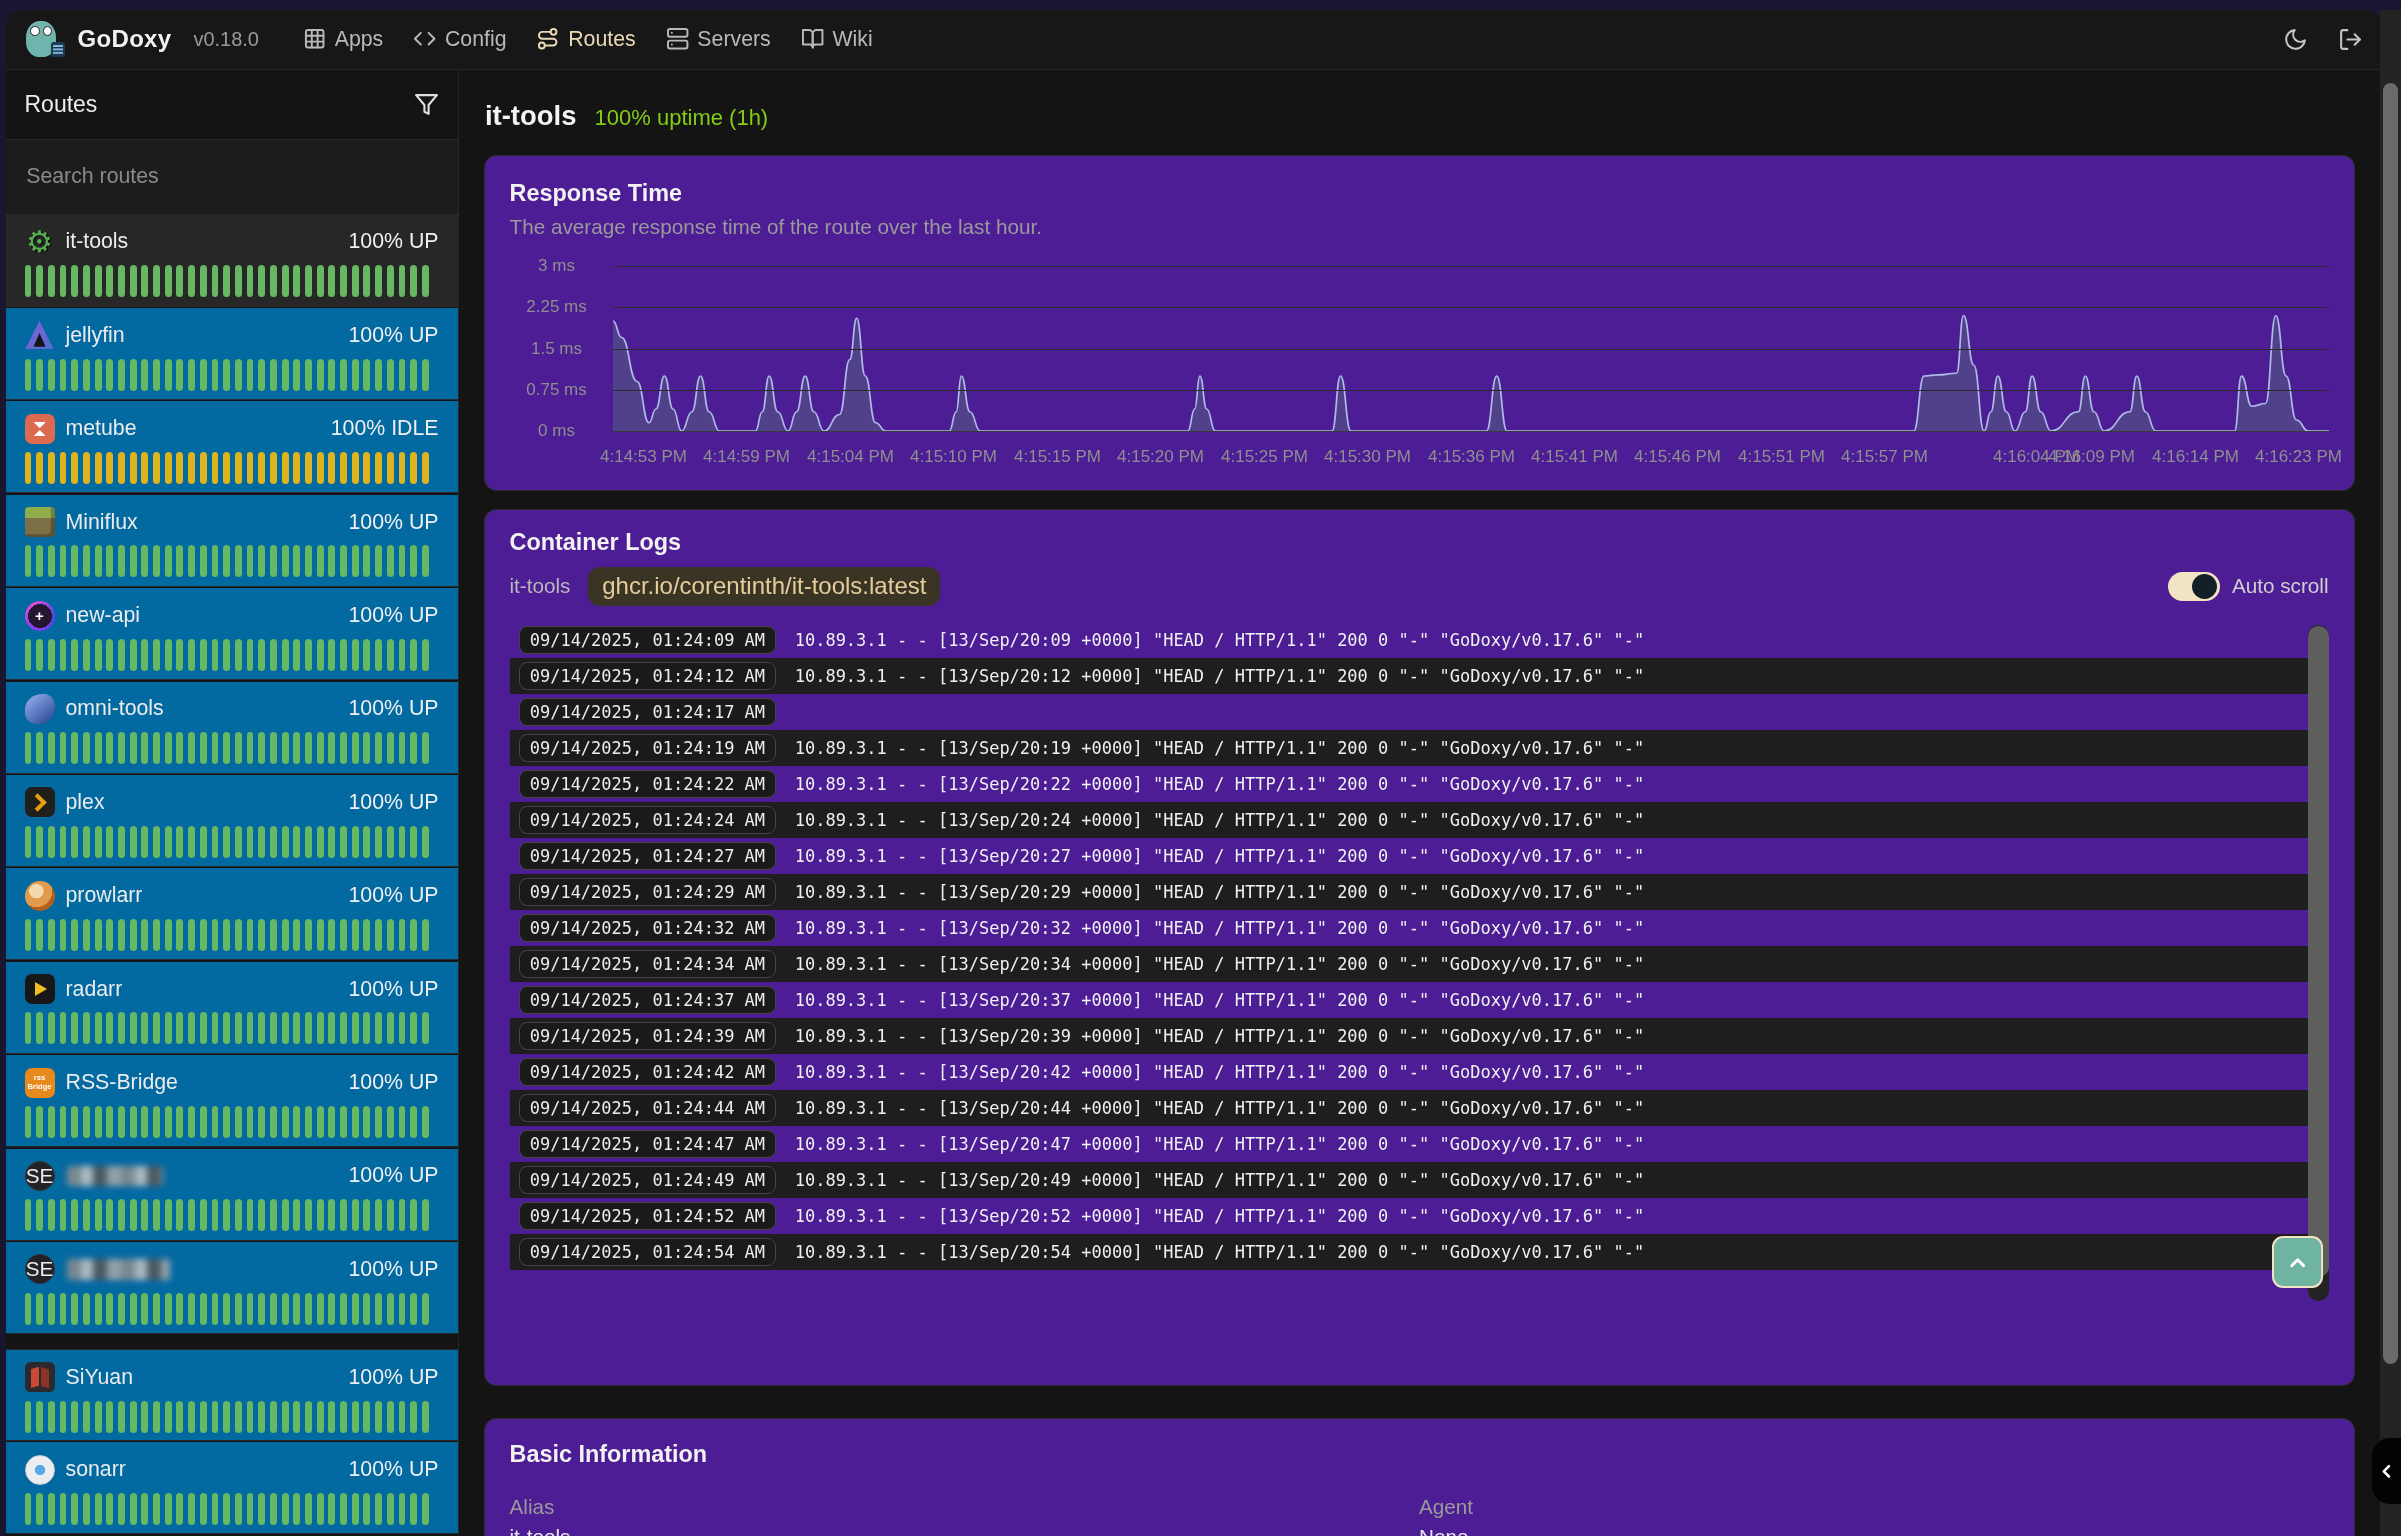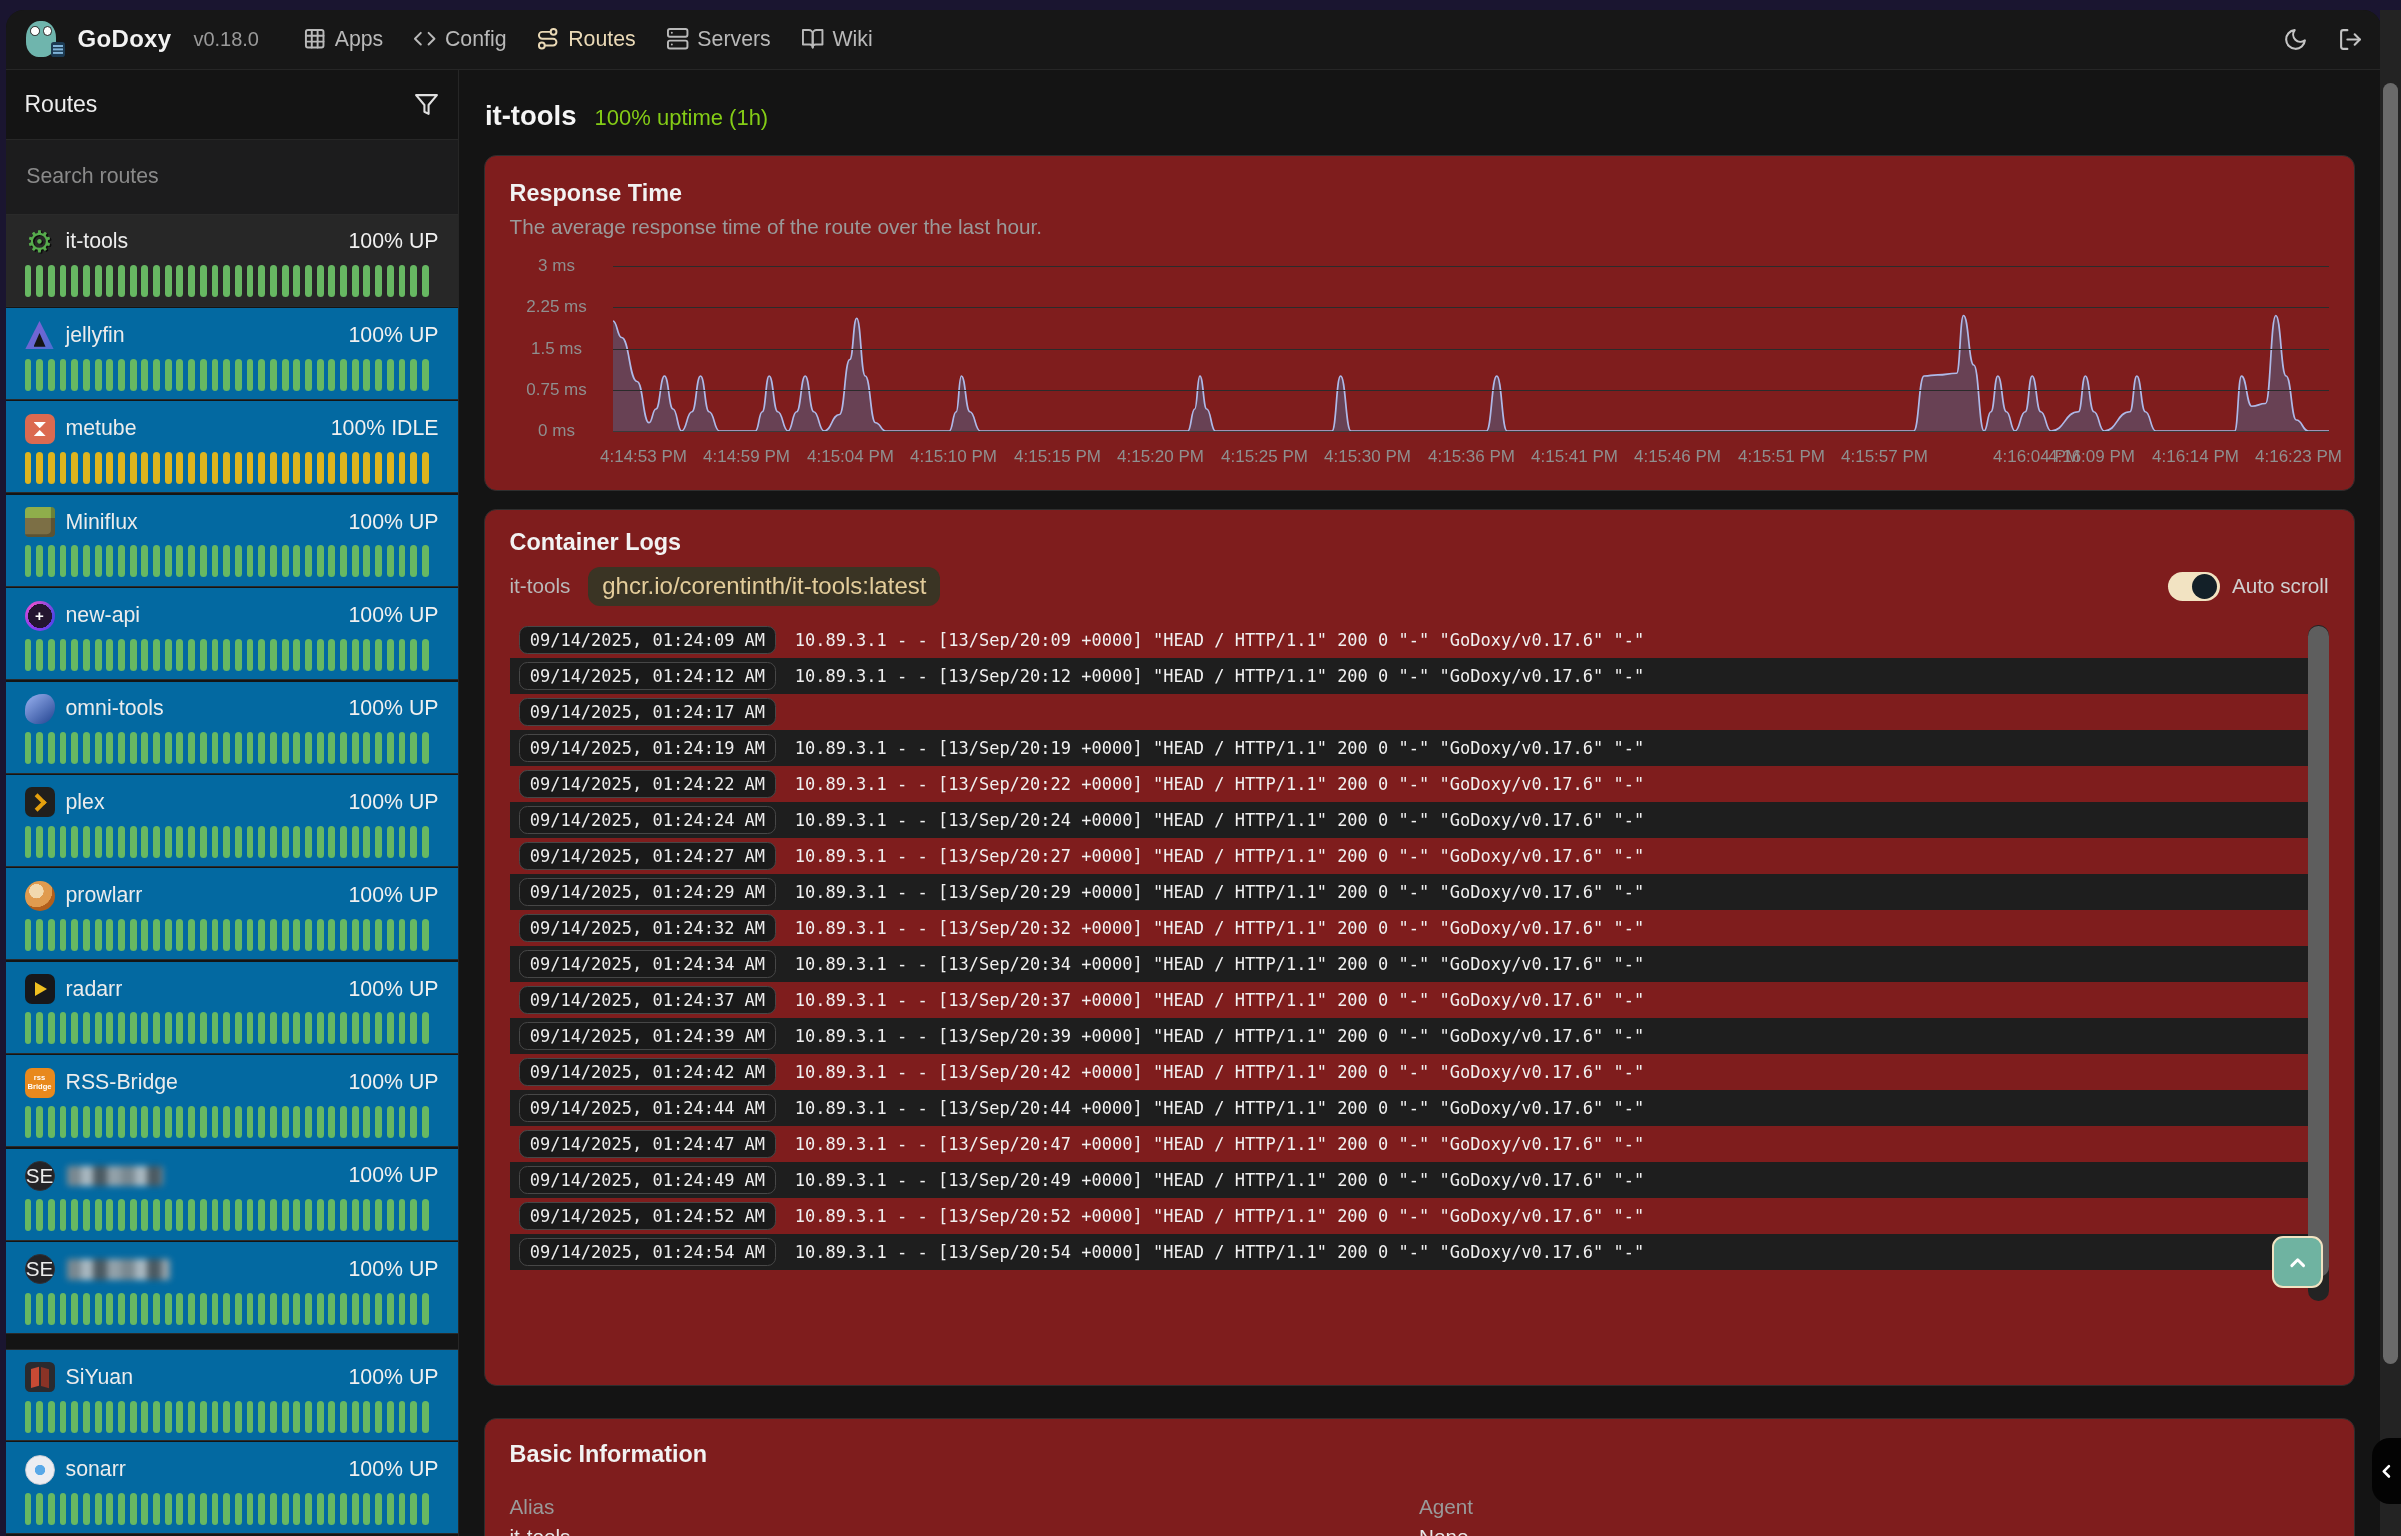--- a/index.html
+++ b/index.html
@@ -82,21 +82,21 @@
   .icon-se{border-radius:50%;background:#232327;border:0.7px solid #303036;color:#ececec;font-size:20.7px;overflow:visible;}
   .icon-siyuan{background:#2a2a2e;border-radius:5.5px;}
   .icon-siyuan::before{content:'';position:absolute;left:6.2px;top:5.5px;width:7.6px;height:18.6px;background:#c74a34;transform:skewY(-16deg);}
   .icon-siyuan::after{content:'';position:absolute;right:6.2px;top:5.5px;width:7.6px;height:18.6px;background:#8a3326;transform:skewY(16deg);}
   .icon-sonarr{border-radius:50%;background:radial-gradient(circle,#58a8e8 0 4.8px,#ecedf2 5.5px 100%);border:1.4px solid #caccd4;}
   
   .content{flex:1;min-width:0;padding:27.5px 26px 0 25px;background:#141414;position:relative;overflow:hidden;}
   .page-header{display:flex;align-items:baseline;gap:18px;margin:2.8px 0 23.4px 1.4px;}
   .page-title{font-size:27.5px;font-weight:700;color:#f5f5f5;}
   .page-uptime{font-size:22px;color:#84cc16;}
-  .card{border:1.4px solid #2e2e2e;border-radius:12.4px;background:#7f1d1d;box-sizing:border-box;}
+  .card{border:1.4px solid #2e2e2e;border-radius:12.4px;background:#4c1d95;box-sizing:border-box;}
   .card-title{font-size:23.4px;font-weight:600;color:#f2f2f2;}
   
   .response-card{padding:23.4px 25px 16.5px;margin-bottom:18px;}
   .card-subtitle{font-size:20.7px;color:#9a9a9a;margin-top:8.3px;}
   .chart-wrap{margin-top:27.5px;position:relative;margin-left:103px;height:165px;}
   .gridline{position:absolute;left:0;right:0;height:0.7px;background:#2b2b2b;}
   .gridline.bottom{background:#3a3a3a;}
   .y-label{position:absolute;right:100%;width:90px;margin-right:11px;text-align:center;font-size:17px;color:#8f8f8f;transform:translateY(-50%);}
   .chart-svg{position:absolute;inset:0;width:100%;height:100%;overflow:visible;}
   .x-labels{position:relative;margin-left:103px;height:32px;margin-top:9.6px;}

